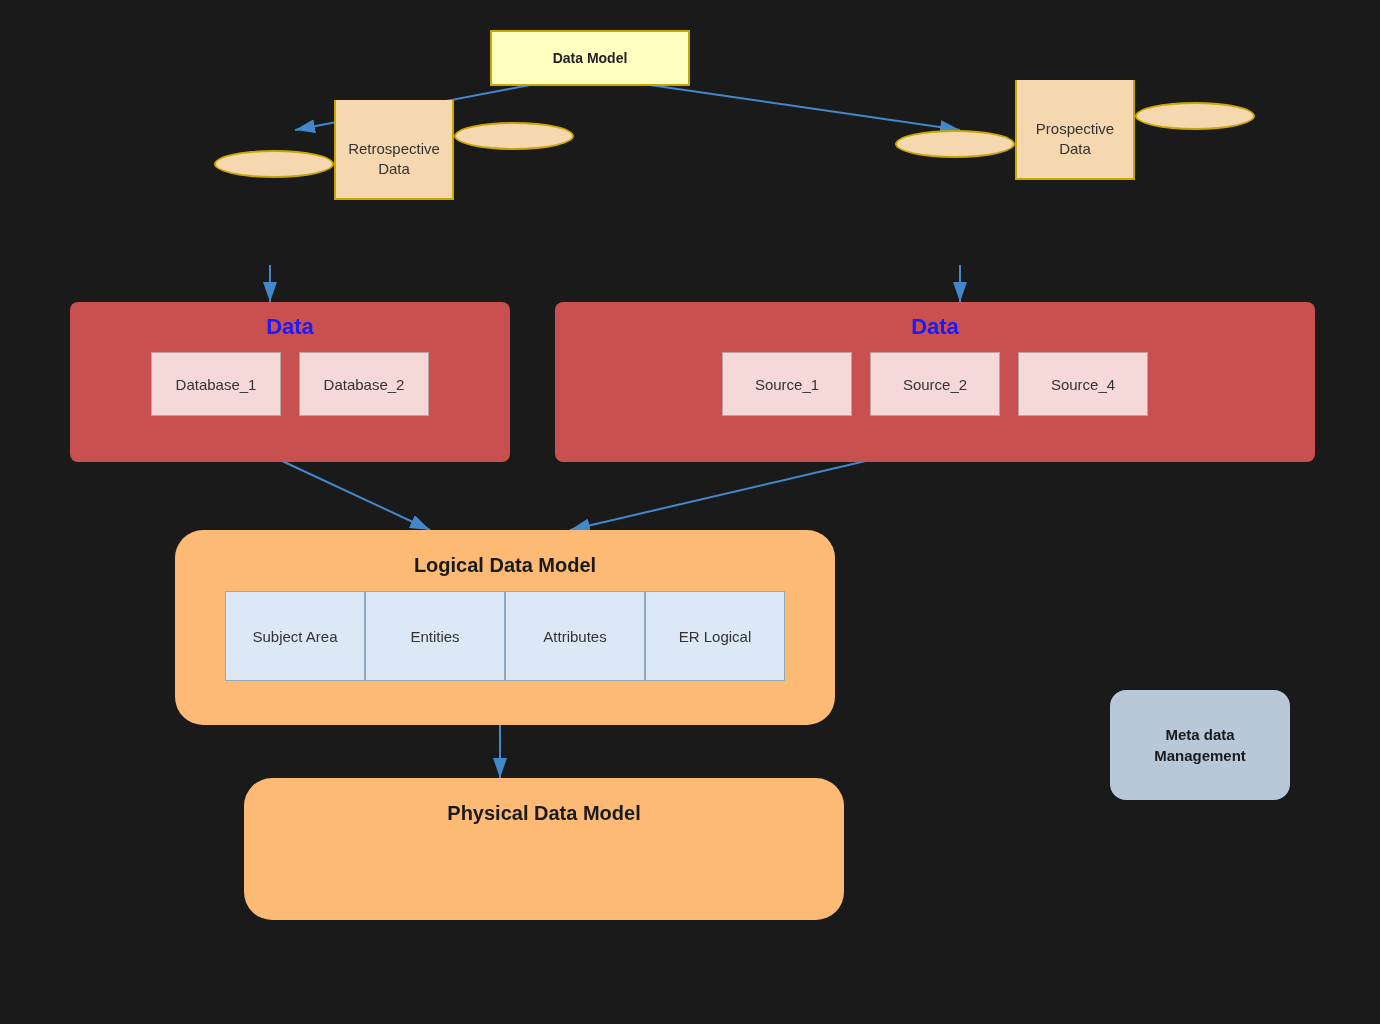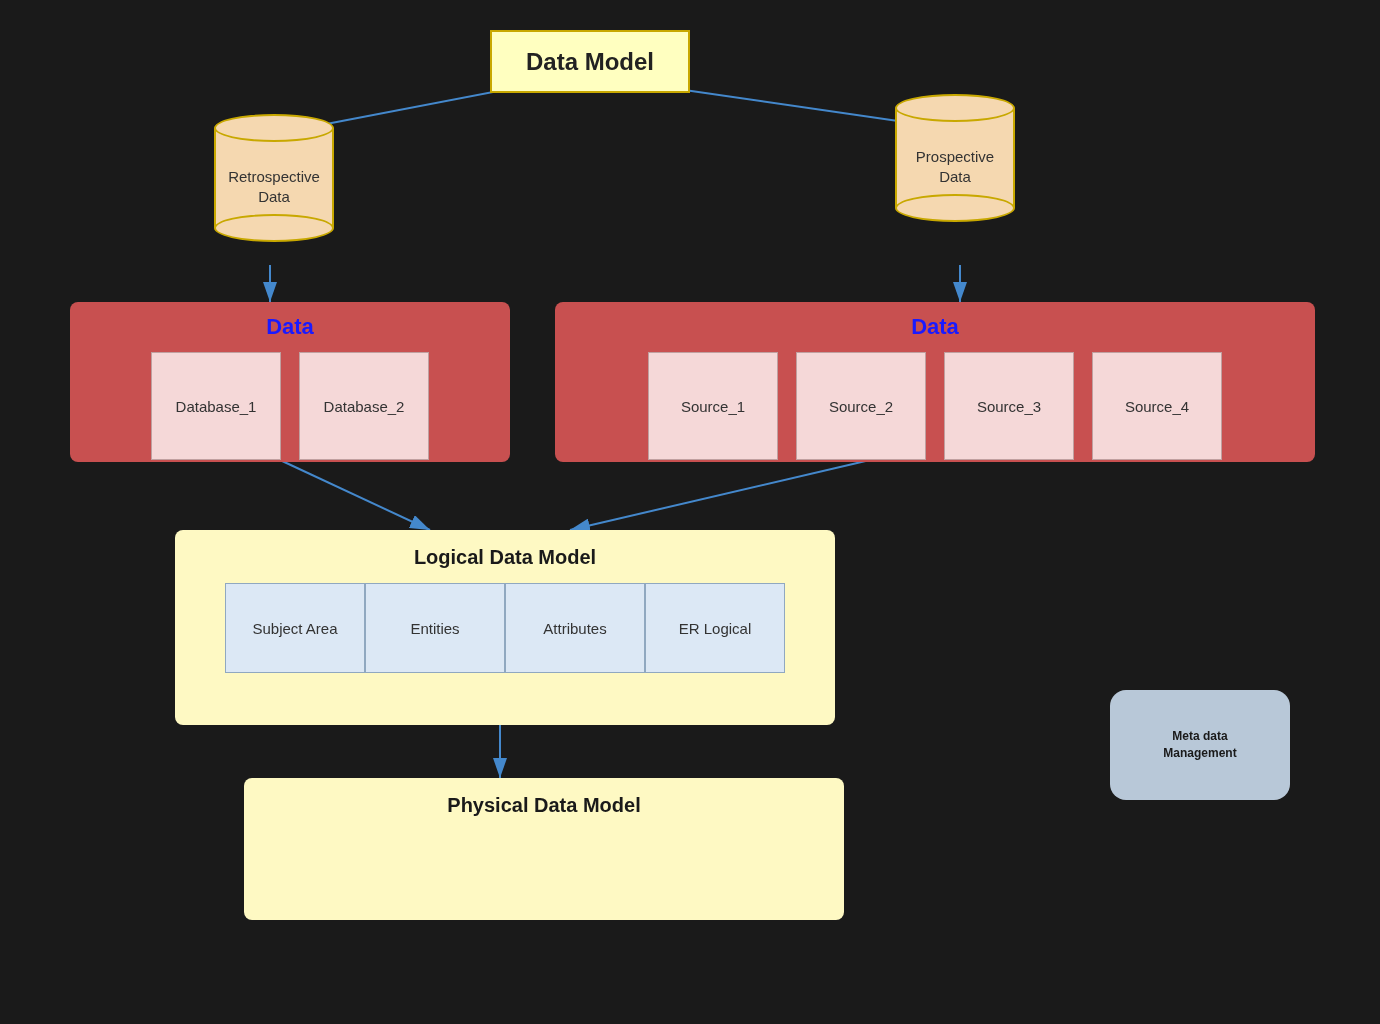--- a/index.html
+++ b/index.html
@@ -17,36 +17,36 @@
       width: 1380px;
       height: 1024px;
     }
 
     
     .data-model-box {
       position: absolute;
       top: 30px;
       left: 490px;
       width: 200px;
-      height: 63px;
+      height: 56px;
       background: #ffffc0;
       border: 2px solid #c8a800;
       display: flex;
       align-items: center;
       justify-content: center;
-      font-size: 24px;
+      font-size: 14px;
       font-weight: bold;
       color: #222;
     }
 
     
     .cylinder {
       position: absolute;
       display: flex;
-      flex-direction: column;
+      flex-direction: row;
       align-items: center;
     }
 
     .cyl-body {
       position: relative;
       width: 120px;
       height: 100px;
       background: #f5d8b0;
       border-left: 2px solid #c8a800;
       border-right: 2px solid #c8a800;
@@ -111,21 +111,21 @@
       gap: 18px;
       justify-content: center;
     }
 
     
     .box-3d {
       position: relative;
       background: #f5d8d8;
       border: 1.5px solid #c0a0a0;
       width: 130px;
-      height: 108px;
+      height: 64px;
       display: flex;
       align-items: center;
       justify-content: center;
       font-size: 15px;
       color: #333;
       text-align: center;
     }
 
     .box-3d::before {
       content: '';
@@ -147,23 +147,23 @@
       width: 130px;
       height: 90px;
       background: #eecece;
       border: 1.5px solid #c0a0a0;
       z-index: -1;
     }
 
     
     .gray-container {
       position: absolute;
-      background: #fef9c3;
-      border-radius: 8px;
-      padding: 16px 20px;
+      background: #fdba74;
+      border-radius: 28px;
+      padding: 24px 20px;
     }
 
     .gray-container-title {
       text-align: center;
       font-size: 20px;
       font-weight: bold;
       color: #1a1a1a;
       margin-bottom: 14px;
     }
 
@@ -214,21 +214,21 @@
     
     .meta-box {
       position: absolute;
       background: #b8c8d8;
       border-radius: 16px;
       width: 180px;
       height: 110px;
       display: flex;
       align-items: center;
       justify-content: center;
-      font-size: 12px;
+      font-size: 15px;
       font-weight: bold;
       color: #1a1a1a;
       text-align: center;
       line-height: 1.4;
       top: 690px;
       right: 90px;
     }
 
     
     .arrows-svg {
@@ -308,23 +308,20 @@
   <div class="data-container" style="left:555px; top:302px; width:760px; height:160px;">
     <div class="data-container-title">Data</div>
     <div class="data-boxes-row">
       <div class="box-3d">
         <span>Source_1</span>
       </div>
       <div class="box-3d">
         <span>Source_2</span>
       </div>
       <div class="box-3d">
-        <span>Source_3</span>
-      </div>
-      <div class="box-3d">
         <span>Source_4</span>
       </div>
     </div>
   </div>
 
   <div class="gray-container" style="left:175px; top:530px; width:660px; height:195px;">
     <div class="gray-container-title">Logical Data Model</div>
     <div class="gray-boxes-row">
       <div class="box-3d-blue">
         <span>Subject Area</span>

